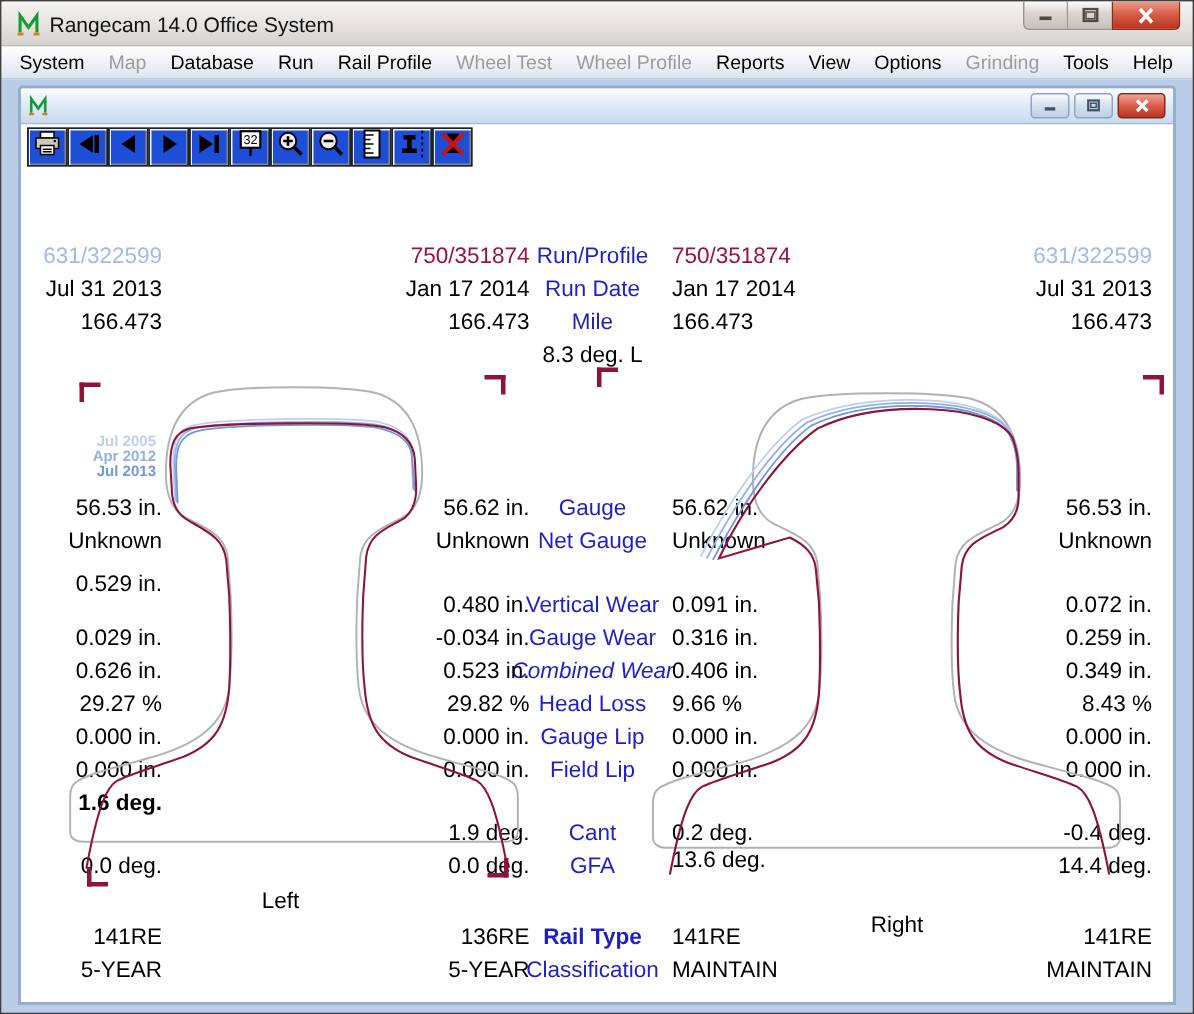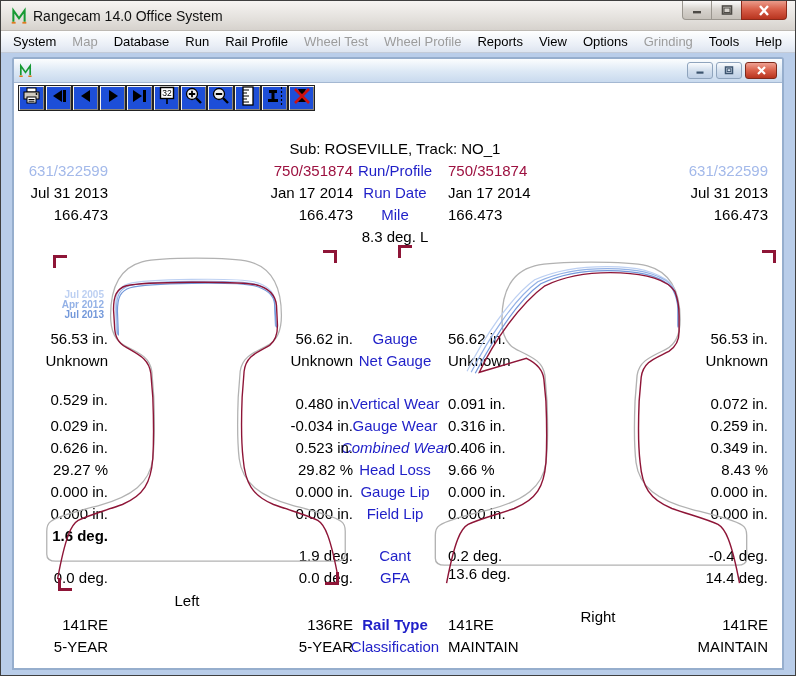--- a/index.html
+++ b/index.html
@@ -222,21 +222,20 @@
           </div>
           <div class="tbtn" style="left: 274px;">
             <span><svg width="20" height="20" viewBox="0 0 20 20">
                 <path d="M6,3 h8 l-3,6.5 3,6.5 h-8 l3,-6.5 z" fill="#000"></path>
                 <path d="M3,3 L17,17 M17,3 L3,17" stroke="#cc1111" stroke-width="2.6"></path>
               </svg></span>
           </div>
         </div>
 
       <div id="content">
-        <div class="hdr" style="top:27px">Sub: ROSEVILLE, Track: NO_1</div>
 
         <div class="val cc" style="top:115px">8.3 deg. L</div>
 
         <div id="legend">
             <div class="legend-item" style="top: 176px; color: rgb(189, 208, 242);">Jul 2005</div>
             <div class="legend-item" style="top: 186px; color: rgb(147, 177, 230);">Apr 2012</div>
             <div class="legend-item" style="top: 196px; color: rgb(115, 152, 218);">Jul 2013</div>
           </div>
 
         <svg class="rail-svg" id="rail-left" style="left:20px; top:125px;" width="324" height="358" viewBox="0 0 330 360" preserveAspectRatio="none">
@@ -285,21 +284,21 @@
             <div class="val c1" style="top: 217px;">56.53 in.</div>
             <div class="val c2" style="top: 217px;">56.62 in.</div>
             <div class="val c3" style="top: 217px;">56.62 in.</div>
             <div class="val c4" style="top: 217px;">56.53 in.</div>
             <div class="val cc clabel" style="top: 239px;">Net Gauge</div>
             <div class="val c1" style="top: 239px;">Unknown</div>
             <div class="val c2" style="top: 239px;">Unknown</div>
             <div class="val c3" style="top: 239px;">Unknown</div>
             <div class="val c4" style="top: 239px;">Unknown</div>
             <div class="val cc clabel" style="top: 282px;">Vertical Wear</div>
-            <div class="val c1" style="top: 278px;">0.529 in.</div>
+            <div class="val c1" style="top: 268px;">0.529 in.</div>
             <div class="val c2" style="top: 282px;">0.480 in.</div>
             <div class="val c3" style="top: 282px;">0.091 in.</div>
             <div class="val c4" style="top: 282px;">0.072 in.</div>
             <div class="val cc clabel" style="top: 304px;">Gauge Wear</div>
             <div class="val c1" style="top: 304px;">0.029 in.</div>
             <div class="val c2" style="top: 304px;">-0.034 in.</div>
             <div class="val c3" style="top: 304px;">0.316 in.</div>
             <div class="val c4" style="top: 304px;">0.259 in.</div>
             <div class="val cc clabel" style="top: 326px; font-style: italic;">Combined Wear</div>
             <div class="val c1" style="top: 326px;">0.626 in.</div>

